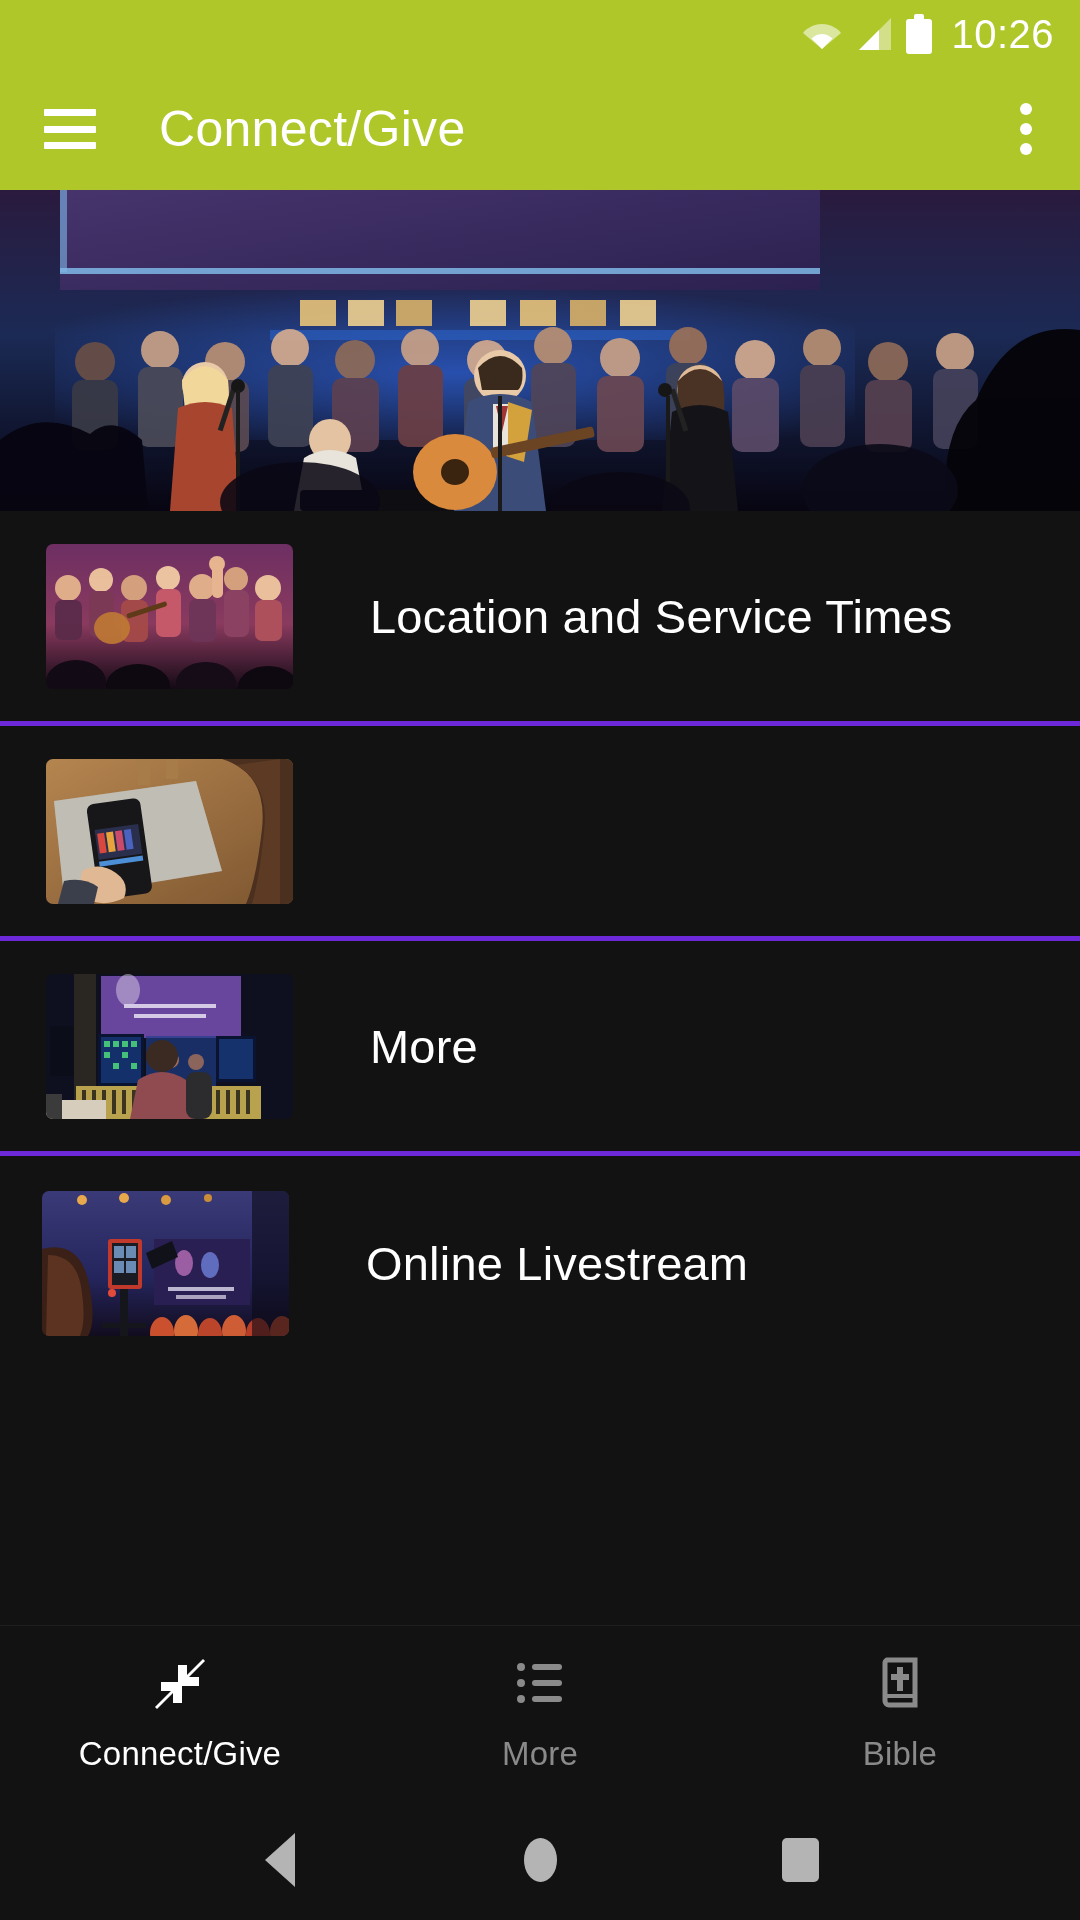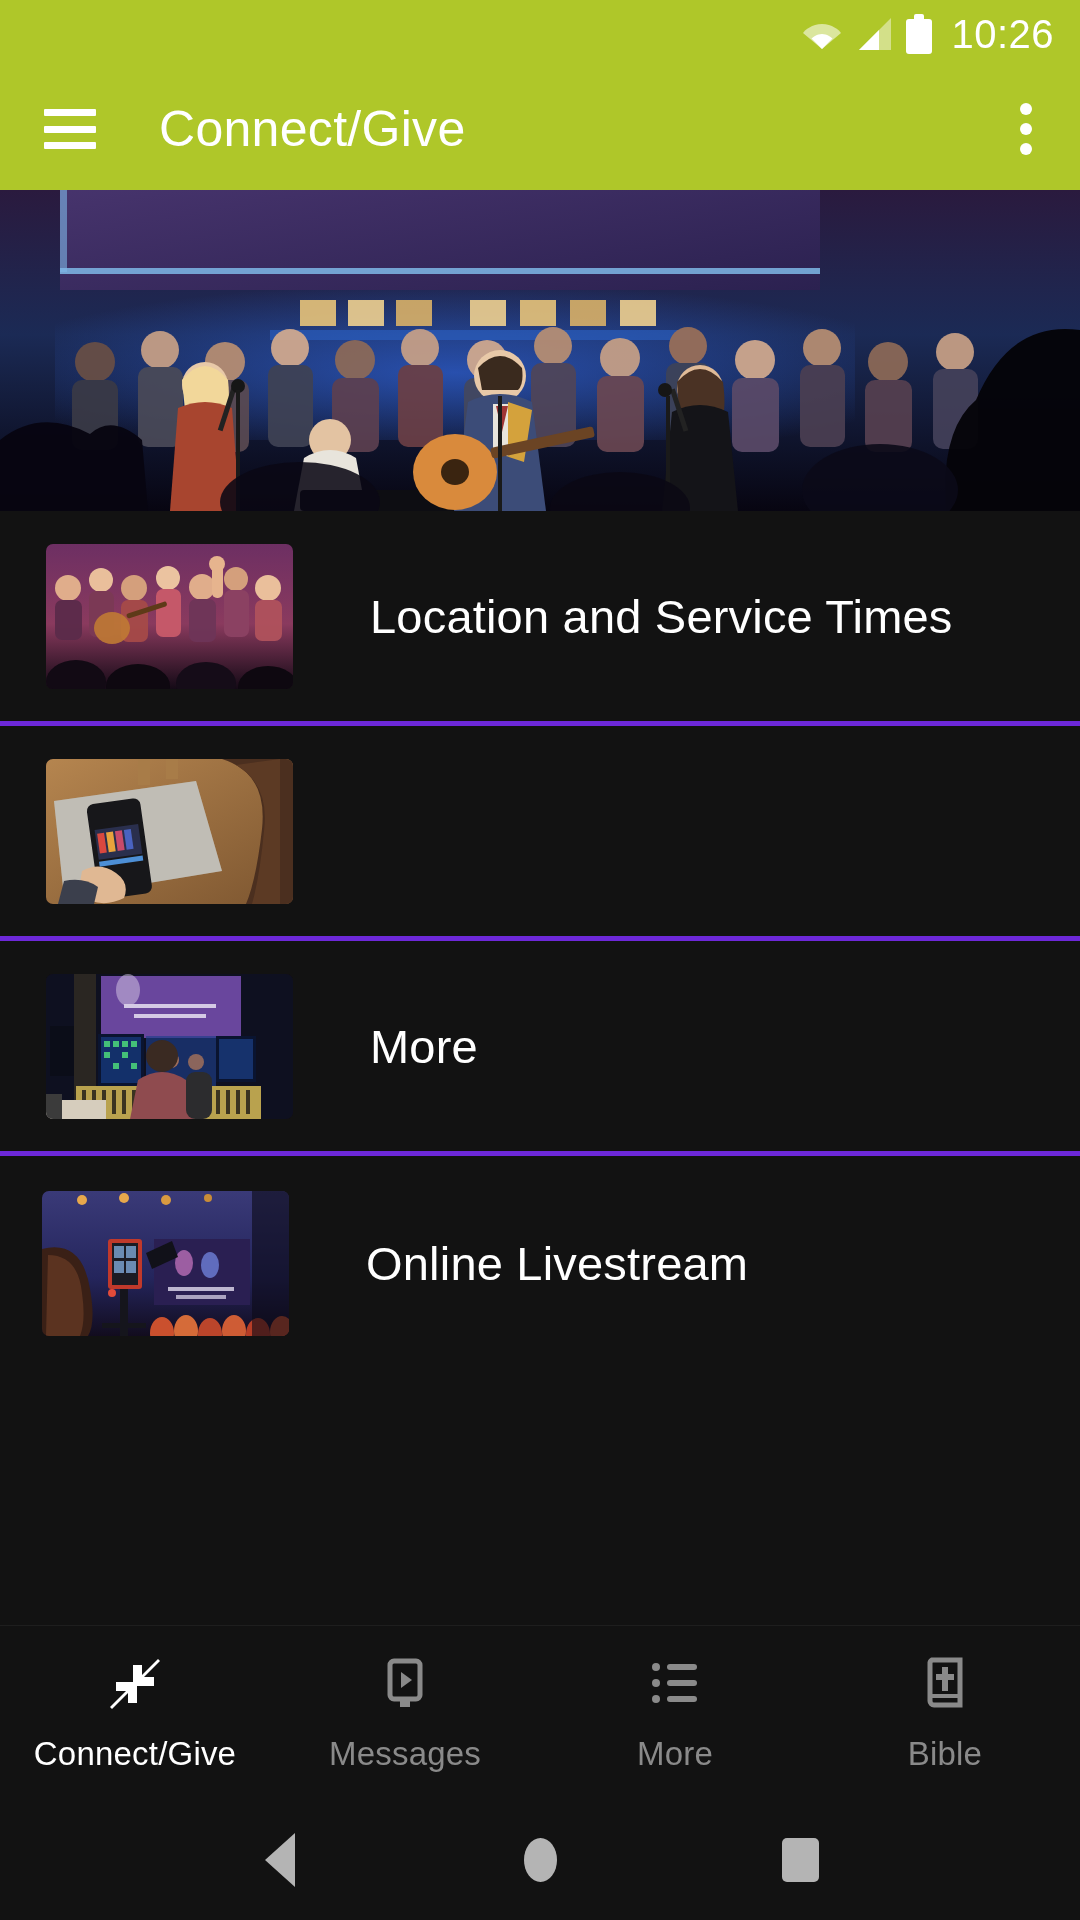--- a/index.html
+++ b/index.html
@@ -481,30 +481,20 @@
         <svg width="58" height="58" viewBox="0 0 58 58">
           <path d="M54 6 L38 22 L48 22 L48 31 L27 31 L27 10 L36 10 L36 20 L52 4 Z" fill="#ffffff"></path>
           <g transform="rotate(180 29 29)">
             <path d="M54 6 L38 22 L48 22 L48 31 L27 31 L27 10 L36 10 L36 20 L52 4 Z" fill="#ffffff"></path>
           </g>
         </svg>
       </span>
       <span class="tlabel">Connect/Give</span>
     </div>
 
-    <div class="tab">
-      <span class="glyph">
-        <svg width="58" height="58" viewBox="0 0 58 58">
-          <rect x="14" y="6" width="30" height="38" rx="4" fill="none" stroke="#8a8a8a" stroke-width="5"></rect>
-          <path d="M25 17 L36 25 L25 33 Z" fill="#8a8a8a"></path>
-          <rect x="24" y="44" width="10" height="8" fill="#8a8a8a"></rect>
-        </svg>
-      </span>
-      <span class="tlabel">Messages</span>
-    </div>
 
     <div class="tab">
       <span class="glyph">
         <svg width="58" height="58" viewBox="0 0 58 58">
           <circle cx="10" cy="12" r="4" fill="#8a8a8a"></circle>
           <rect x="21" y="9" width="30" height="6" rx="3" fill="#8a8a8a"></rect>
           <circle cx="10" cy="28" r="4" fill="#8a8a8a"></circle>
           <rect x="21" y="25" width="30" height="6" rx="3" fill="#8a8a8a"></rect>
           <circle cx="10" cy="44" r="4" fill="#8a8a8a"></circle>
           <rect x="21" y="41" width="30" height="6" rx="3" fill="#8a8a8a"></rect>

